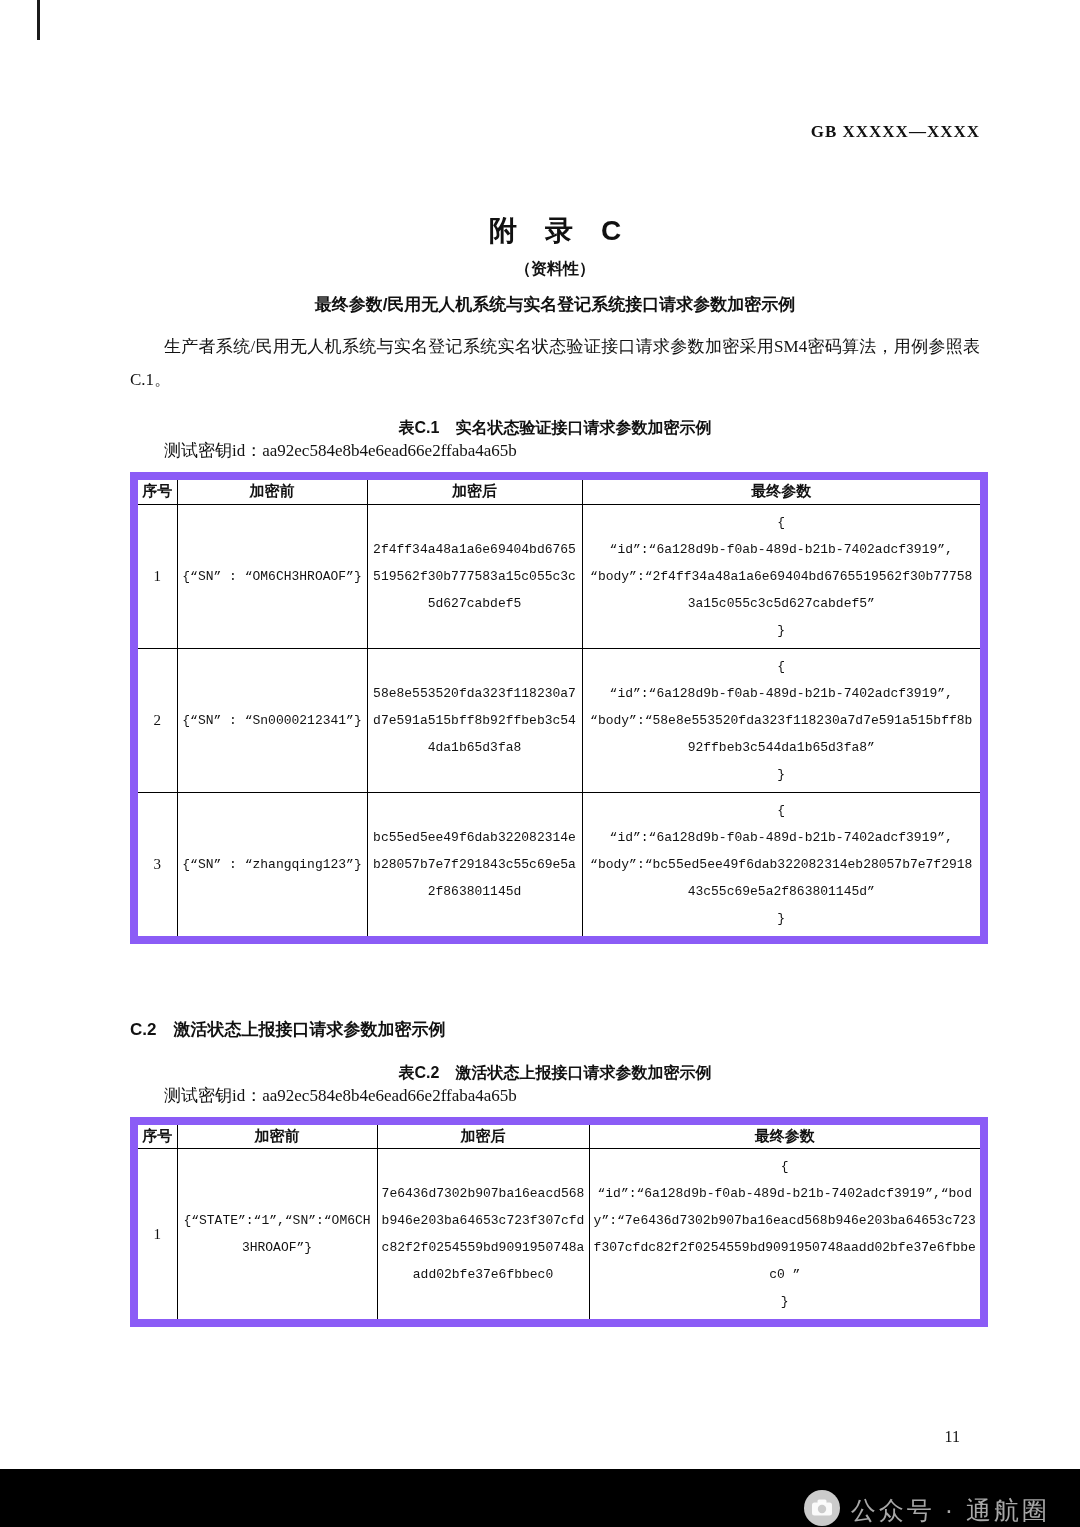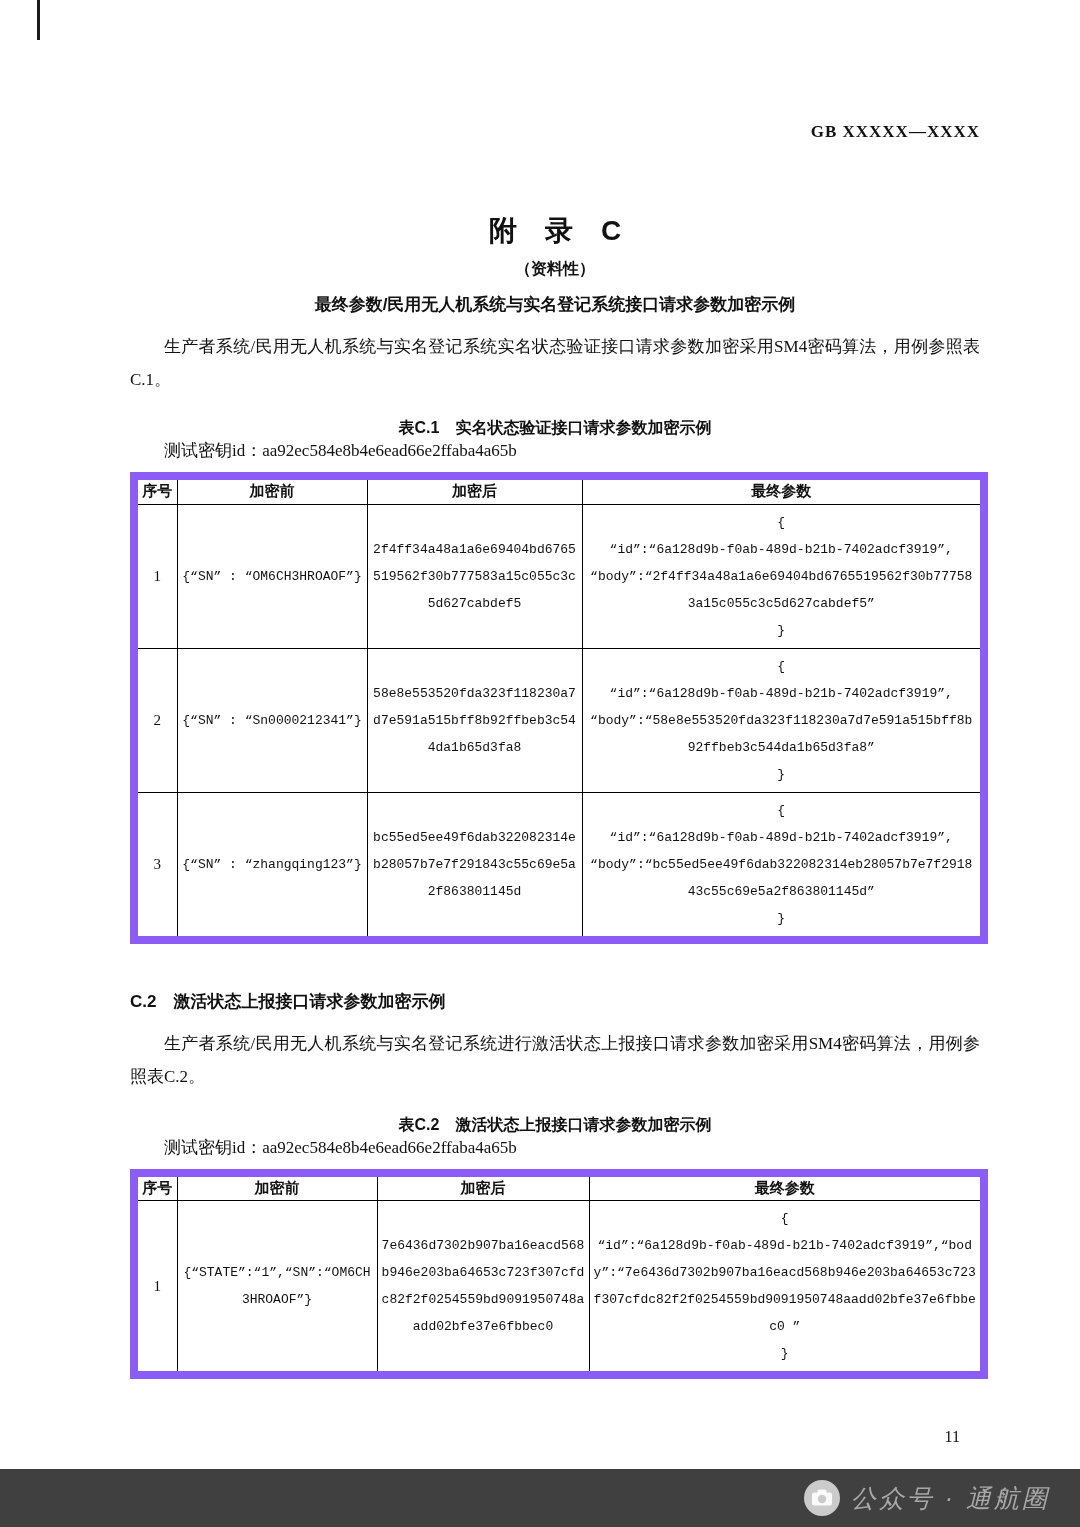--- a/index.html
+++ b/index.html
@@ -118,27 +118,26 @@
   .page-number {
     position: absolute;
     top: 1428px;
     right: 120px;
     font-size: 16px;
   }
   .footer-bar {
     position: absolute;
     left: 0; bottom: 0;
     width: 1080px; height: 58px;
-    background: #404040;
+    background: #000000;
     display: flex;
-    align-items: center;
+    align-items: flex-end;
     justify-content: flex-end;
     padding-right: 30px;
     gap: 10px;
-    font-style: italic;
   }
   .footer-text {
     font-family: "Liberation Sans", sans-serif;
     font-size: 25px;
     letter-spacing: 3px;
     color: #a8a8a8;
   }
   .footer-icon { width: 38px; height: 38px; flex: 0 0 auto; }
 </style>
 </head>
@@ -208,22 +207,21 @@
             <td class="mono final">
               <div>{</div>
               <div>“id”:“6a128d9b-f0ab-489d-b21b-7402adcf3919”,</div>
               <div>“body”:“bc55ed5ee49f6dab322082314eb28057b7e7f291843c55c69e5a2f863801145d”</div>
               <div>}</div>
             </td>
           </tr>
         </tbody>
     </table>
 
-    <div class="clause-heading" style="margin-top:46px;">C.2　激活状态上报接口请求参数加密示例</div>
-    <div class="body-para">生产者系统/民用无人机系统与实名登记系统进行激活状态上报接口请求参数加密采用SM4密码算法，用例参照表C.2。</div>
+    <div class="clause-heading" style="margin-top:74px;">C.2　激活状态上报接口请求参数加密示例</div>
 
     <div class="table-caption">表C.2　激活状态上报接口请求参数加密示例</div>
     <div class="key-line">
       <span>测试密钥id：</span><span>aa92ec584e8b4e6ead66e2ffaba4a65b</span>
     </div>
 
     <table class="gb-table">
       <colgroup>
         <col class="c-seq">
           <col class="c-before2">

